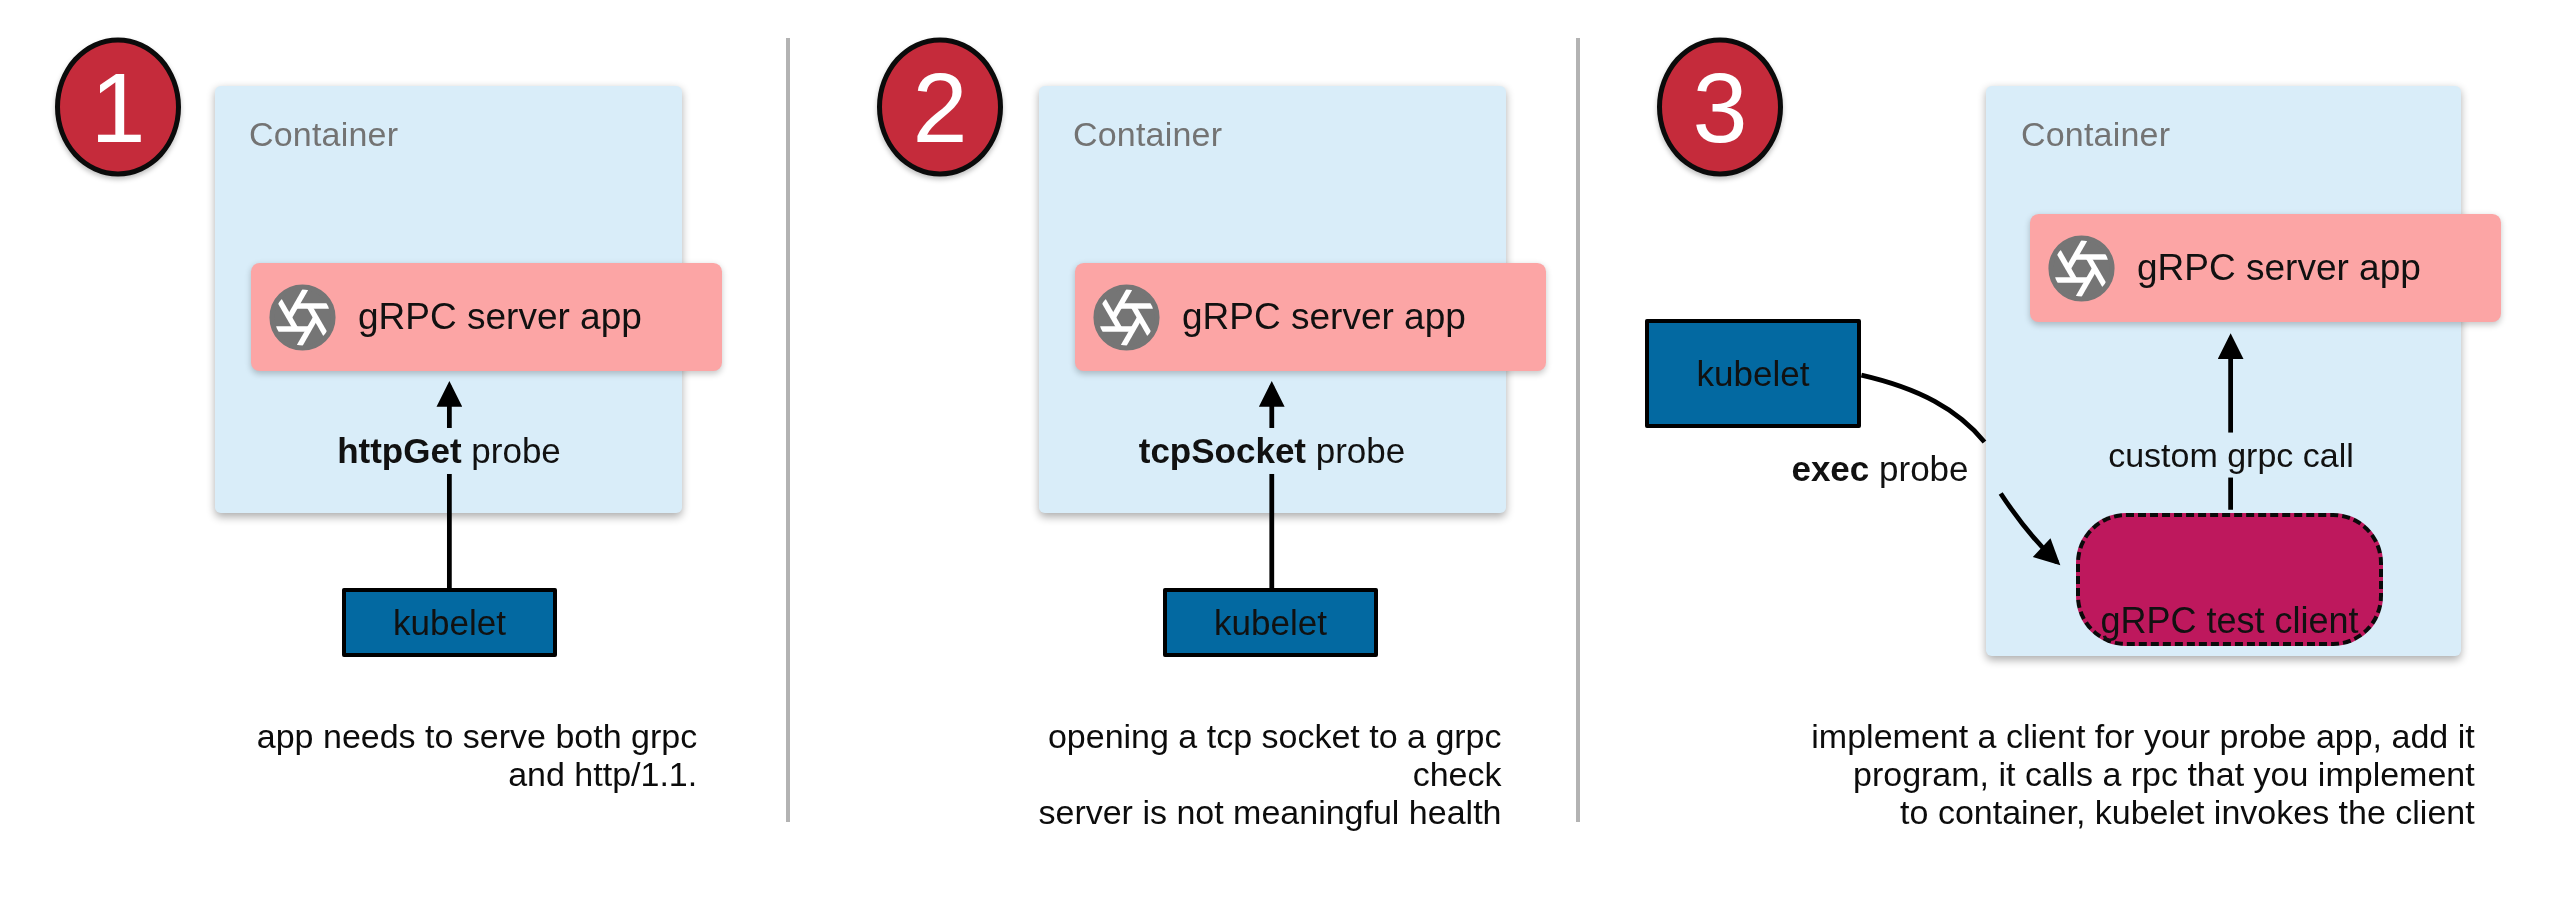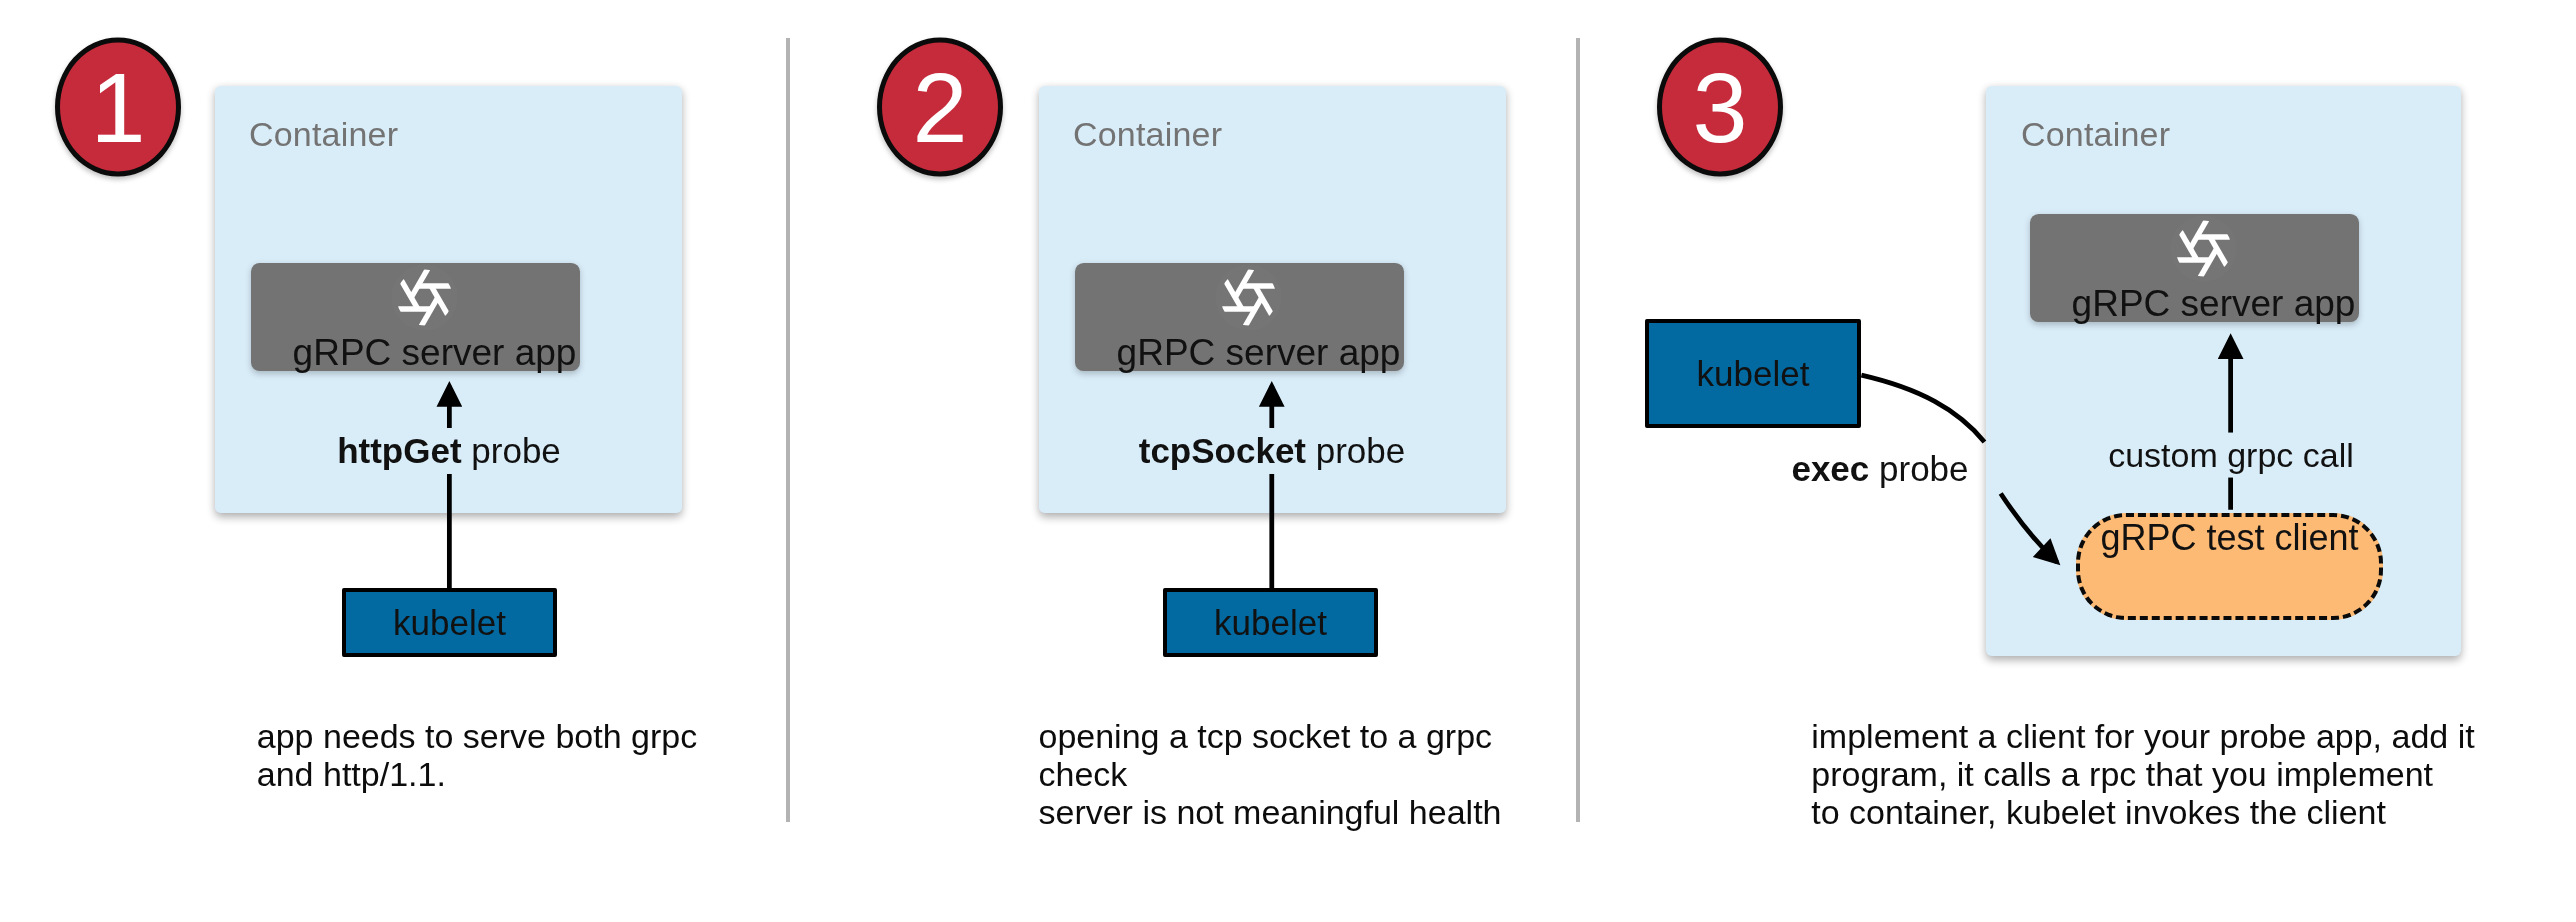--- a/index.html
+++ b/index.html
@@ -28,23 +28,23 @@
 
   .container-box{
     position:absolute;background:var(--container-blue);border-radius:5.7px;
     box-shadow:0 3.8px 8.6px rgba(0,0,0,.32);
   }
   .container-title{
     position:absolute;font-size:34px;color:#737373;letter-spacing:0.2px;
   }
 
   .app-box{
-    position:absolute;width:329px;height:108px;background:#737373;border-radius:8.6px;
+    position:absolute;width:471px;height:108px;background:#fca5a5;border-radius:8.6px;
     box-shadow:0 2.9px 6.7px rgba(0,0,0,.22);
-    display:flex;align-items:center;padding-left:17px;flex-direction:column;
+    display:flex;align-items:center;padding-left:17px;
   }
   .app-box .label{font-size:37px;margin-left:21px;white-space:nowrap;}
   .app-icon{width:69px;height:69px;flex:0 0 auto;}
 
   .kubelet-box{
     position:absolute;background:#0369a1;border:4.8px solid #000000;border-radius:1.9px;
     display:flex;align-items:center;justify-content:center;font-size:35px;
   }
 
   .probe-label{
@@ -55,27 +55,27 @@
   .probe-label b{font-weight:700;}
   .probe-label.no-bg{background:transparent;padding:0;}
 
   .call-label{
     position:absolute;transform:translate(-50%,-50%);
     font-size:34px;white-space:nowrap;background:var(--container-blue);
     padding:2.9px 9.5px;line-height:1.15;
   }
 
   .client-box{
-    position:absolute;width:307px;height:107px;background:#fdba74;
+    position:absolute;width:307px;height:133px;background:#be185d;
     border:4.8px dashed #0a0a0a;border-radius:50px;
-    display:flex;align-items:flex-start;justify-content:center;font-size:36px;
+    display:flex;align-items:flex-end;justify-content:center;font-size:36px;
   }
 
   .caption{
-    position:absolute;transform:translateX(-50%);text-align:left;
+    position:absolute;transform:translateX(-50%);text-align:right;
     font-size:34px;line-height:38px;white-space:nowrap;color:#0c0c0c;
   }
 
   .divider{
     position:absolute;width:3.8px;background:var(--divider-gray);
   }
 
   svg.wires{position:absolute;left:0;top:0;pointer-events:none;}
   .z-top{z-index:5;}
   .z-mid{z-index:3;}

